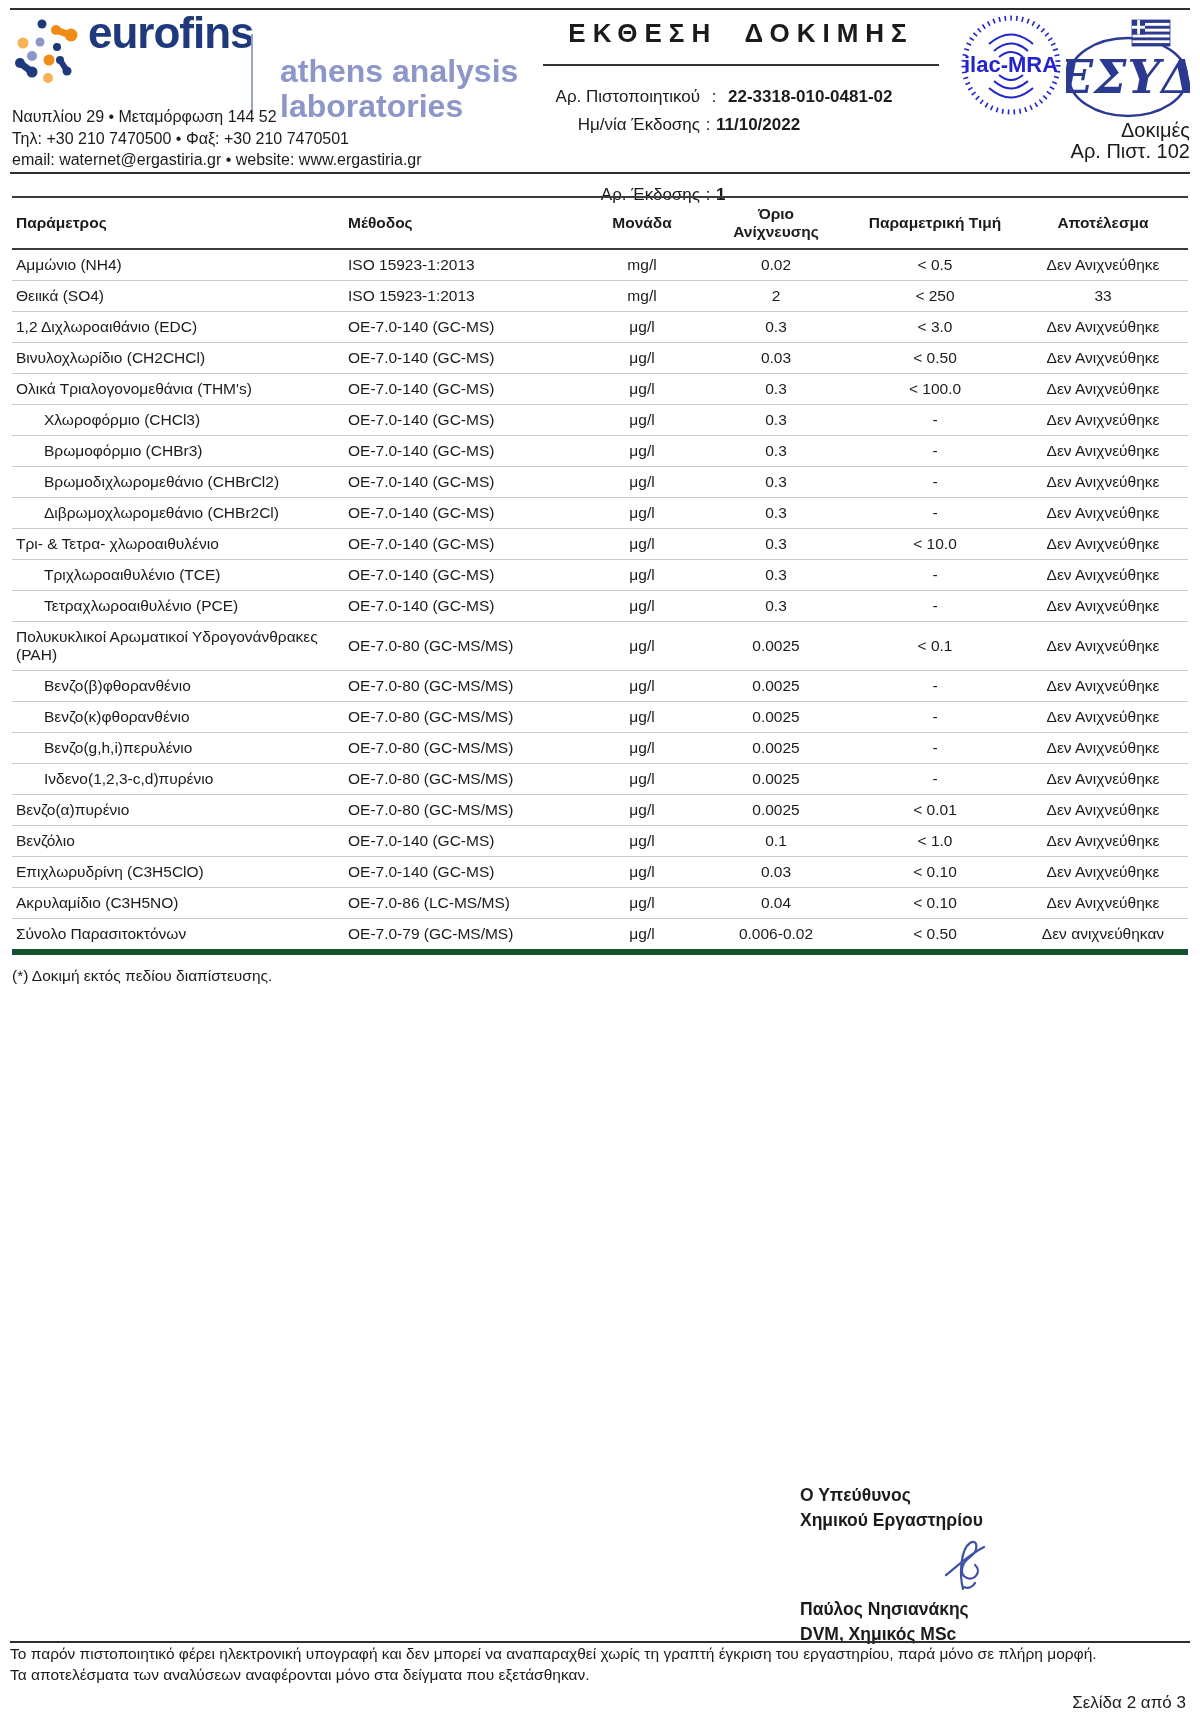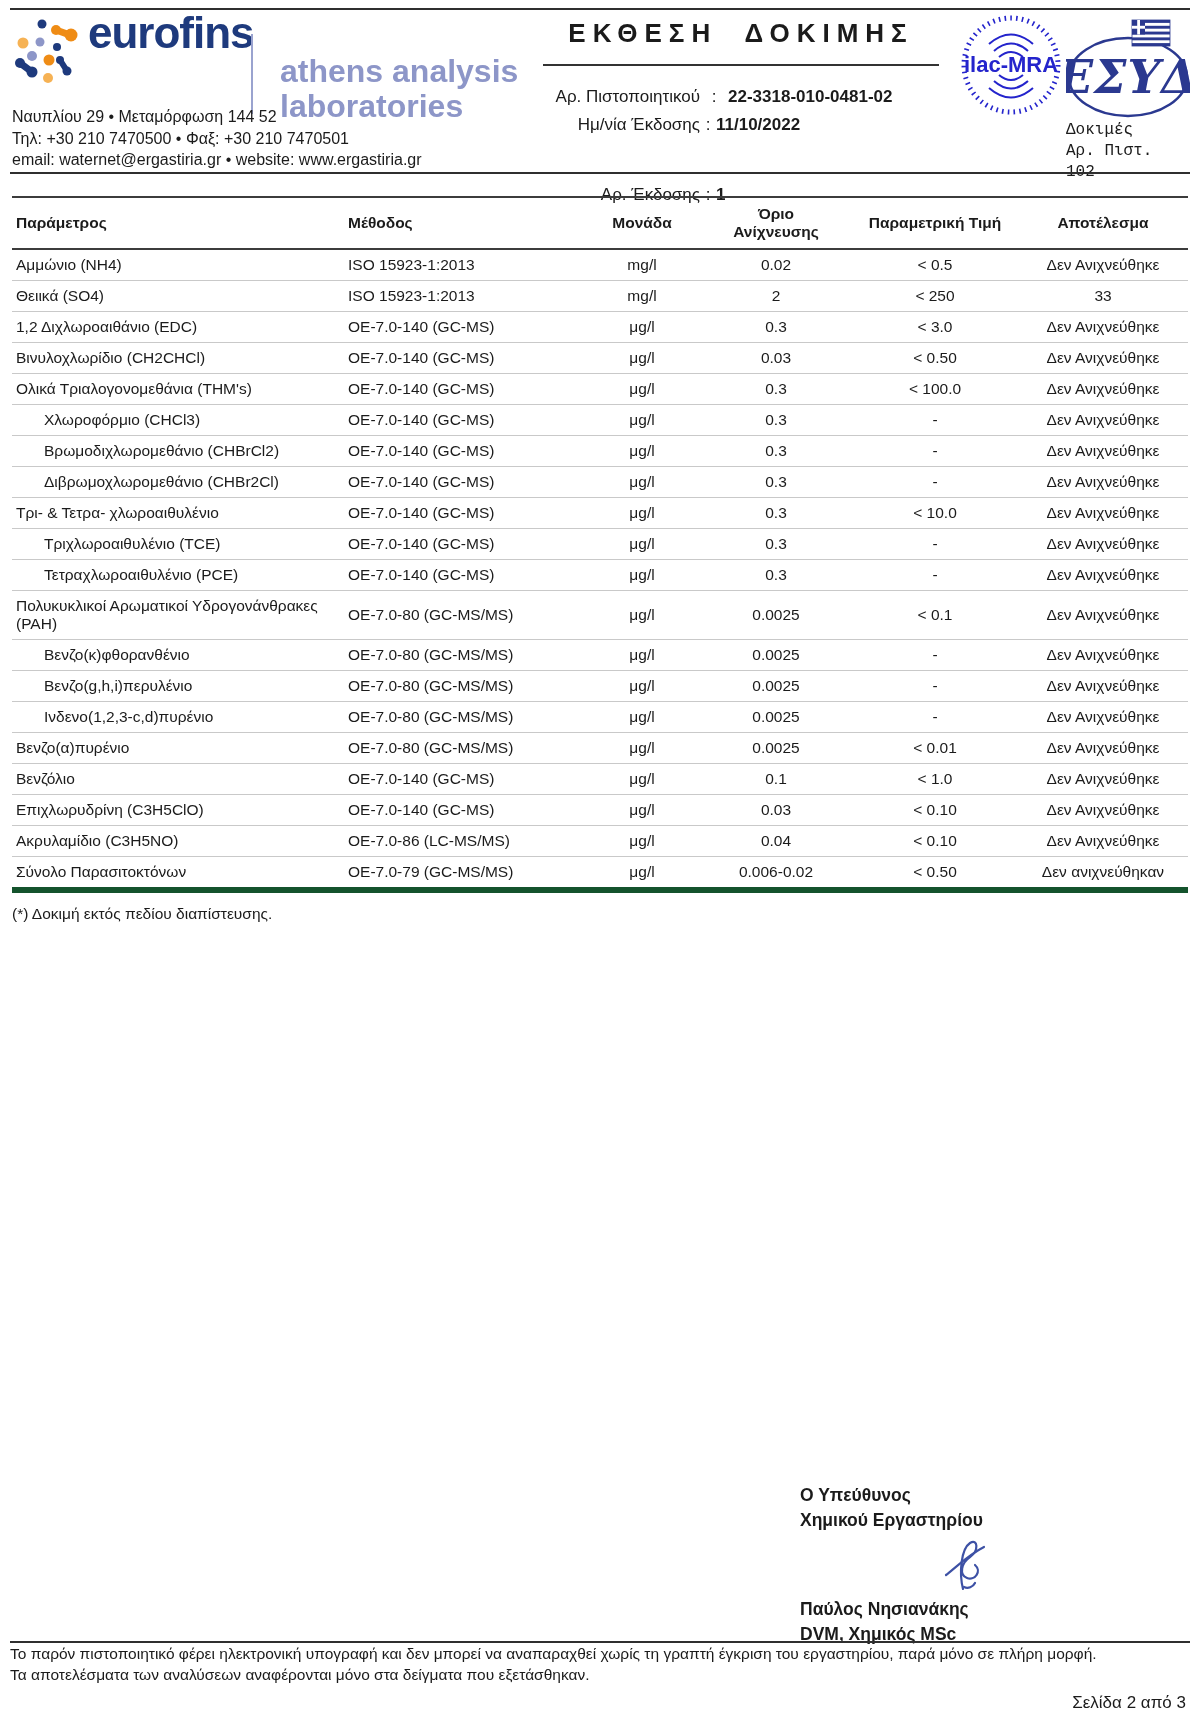--- a/index.html
+++ b/index.html
@@ -26,22 +26,22 @@
   .meta-row .lbl{width:200px;text-align:right;}
   .meta-row .sep{width:16px;text-align:center;}
   .meta-row .val{font-weight:bold;}
   .meta-cert{left:500px;top:86px;gap:6px;}
   .meta-date{left:500px;top:114px;}
   .meta-version{left:500px;top:184px;}
 
   
   .ilac-badge{position:absolute;left:960px;top:13px;width:102px;height:104px;}
   .esyd-badge{position:absolute;left:1066px;top:18px;width:124px;height:100px;}
-  .badge-caption{position:absolute;left:1066px;top:120px;width:124px;text-align:left;
-                 font-size:16px;line-height:21px;font-family:Liberation Mono, monospace;}
+  .badge-caption{position:absolute;left:1066px;top:120px;width:124px;text-align:right;
+                 font-size:20px;line-height:21px;}
 
   
   .table-wrap{position:absolute;left:12px;top:196px;width:1176px;}
   table{border-collapse:collapse;width:100%;font-size:15.5px;table-layout:fixed;}
   col.c-param{width:332px;} col.c-method{width:240px;} col.c-unit{width:116px;}
   col.c-lod{width:152px;} col.c-limit{width:166px;} col.c-result{width:170px;}
   thead th{border-top:2px solid #3c3c3c;border-bottom:2px solid #3c3c3c;
            padding:7px 4px;font-weight:bold;text-align:center;vertical-align:middle;}
   th.ta-l{text-align:left;}
   th .narrow{display:inline-block;width:100px;}
@@ -219,20 +219,28 @@
   </tr>
         <tr>
     <td class="ta-l indent">Χλωροφόρμιο (CHCl3)</td>
     <td class="ta-l">OE-7.0-140 (GC-MS)</td>
     <td>μg/l</td>
     <td>0.3</td>
     <td>-</td>
     <td>Δεν Ανιχνεύθηκε</td>
   </tr>
         <tr>
+    <td class="ta-l indent">Βρωμοφόρμιο (CHBr3)</td>
+    <td class="ta-l">OE-7.0-140 (GC-MS)</td>
+    <td>μg/l</td>
+    <td>0.3</td>
+    <td>-</td>
+    <td>Δεν Ανιχνεύθηκε</td>
+  </tr>
+        <tr>
     <td class="ta-l indent">Βρωμοδιχλωρομεθάνιο (CHBrCl2)</td>
     <td class="ta-l">OE-7.0-140 (GC-MS)</td>
     <td>μg/l</td>
     <td>0.3</td>
     <td>-</td>
     <td>Δεν Ανιχνεύθηκε</td>
   </tr>
         <tr>
     <td class="ta-l indent">Διβρωμοχλωρομεθάνιο (CHBr2Cl)</td>
     <td class="ta-l">OE-7.0-140 (GC-MS)</td>
@@ -264,20 +272,28 @@
     <td>0.3</td>
     <td>-</td>
     <td>Δεν Ανιχνεύθηκε</td>
   </tr>
         <tr>
     <td class="ta-l">Πολυκυκλικοί Αρωματικοί Υδρογονάνθρακες (PAH)</td>
     <td class="ta-l">OE-7.0-80 (GC-MS/MS)</td>
     <td>μg/l</td>
     <td>0.0025</td>
     <td>&lt; 0.1</td>
+    <td>Δεν Ανιχνεύθηκε</td>
+  </tr>
+        <tr>
+    <td class="ta-l indent">Βενζο(β)φθορανθένιο</td>
+    <td class="ta-l">OE-7.0-80 (GC-MS/MS)</td>
+    <td>μg/l</td>
+    <td>0.0025</td>
+    <td>-</td>
     <td>Δεν Ανιχνεύθηκε</td>
   </tr>
         <tr>
     <td class="ta-l indent">Βενζο(κ)φθορανθένιο</td>
     <td class="ta-l">OE-7.0-80 (GC-MS/MS)</td>
     <td>μg/l</td>
     <td>0.0025</td>
     <td>-</td>
     <td>Δεν Ανιχνεύθηκε</td>
   </tr>

